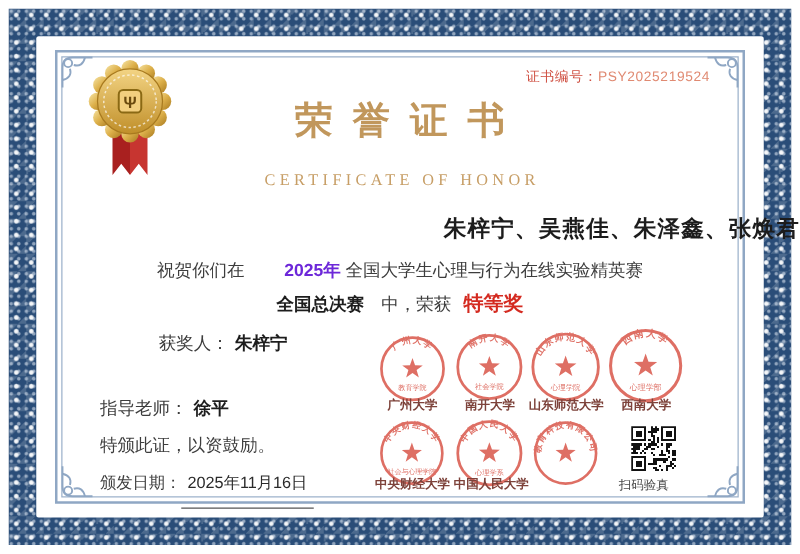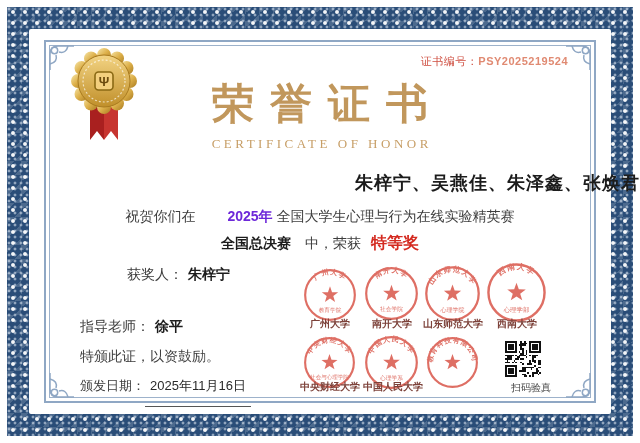--- a/index.html
+++ b/index.html
@@ -27,24 +27,24 @@
   .corner-br { right:40px; bottom:36px; transform:rotate(180deg); }
   .corner-bl { left:40px; bottom:36px; transform:rotate(270deg); }
 
   
   .content { position:absolute; inset:0; z-index:3; }
 
   .medal { position:absolute; left:70px; top:44px; width:68px; height:100px; }
 
   .cert-number { position:absolute; top:54px; right:72px; font-size:11px; letter-spacing:.5px; }
   .cert-number .lbl { color:#cf4f41; }
-  .cert-number .num { color:#e08a72;font-weight:bold; }
+  .cert-number .num { color:#e08a72; }
 
   .title { position:absolute; top:76px; left:0; right:0; text-align:center;
-           font-size:42px; font-weight:bold; color:#c1975c; letter-spacing:16px; text-indent:16px;font-family:Liberation Mono, monospace; }
+           font-size:30px; font-weight:bold; color:#c1975c; letter-spacing:16px; text-indent:16px;font-family:Liberation Mono, monospace; }
   .subtitle { position:absolute; top:136px; left:0; right:0; text-align:center;
               font-family:"Liberation Serif", serif; font-size:13px; letter-spacing:3.5px;
               color:#c79e66; text-indent:3.5px; }
 
   .recipients { position:absolute; top:171px; left:0; right:0; text-align:right;
                 font-size:18px; font-weight:bold; color:#1c1c1c; letter-spacing:1px; }
 
   .congrats1 { position:absolute; top:208px; left:0; right:0; text-align:center;
                font-size:14px; color:#3d3d3d; }
   .congrats1 b { color:#6d28d9;margin-left:28px; }
@@ -77,21 +77,21 @@
   .sl-0 { left:290px; top:317px; width:80px; }
   .sl-1 { left:352px; top:317px; width:80px; }
   .sl-2 { left:403px; top:317px; width:100px; }
   .sl-3 { left:477px; top:317px; width:80px; }
   .sl-4 { left:290px; top:380px; width:80px; }
   .sl-5 { left:353px; top:380px; width:80px; }
   .sl-6 { left:413px; top:380px; width:86px; }
 
   .qr { position:absolute; left:505px; top:341px; width:36px; height:36px; }
   .qr svg { display:block; width:100%; height:100%; }
-  .qr-label { position:absolute; left:495px; top:381px; width:56px; text-align:right;
+  .qr-label { position:absolute; left:495px; top:381px; width:56px; text-align:left;
               font-size:10px; color:#4a4a4a; }
 </style>
 </head>
 <body>
 
 <div class="page">
 
   <div class="lace"></div>
   <div class="lace-inner-white"></div>
 

